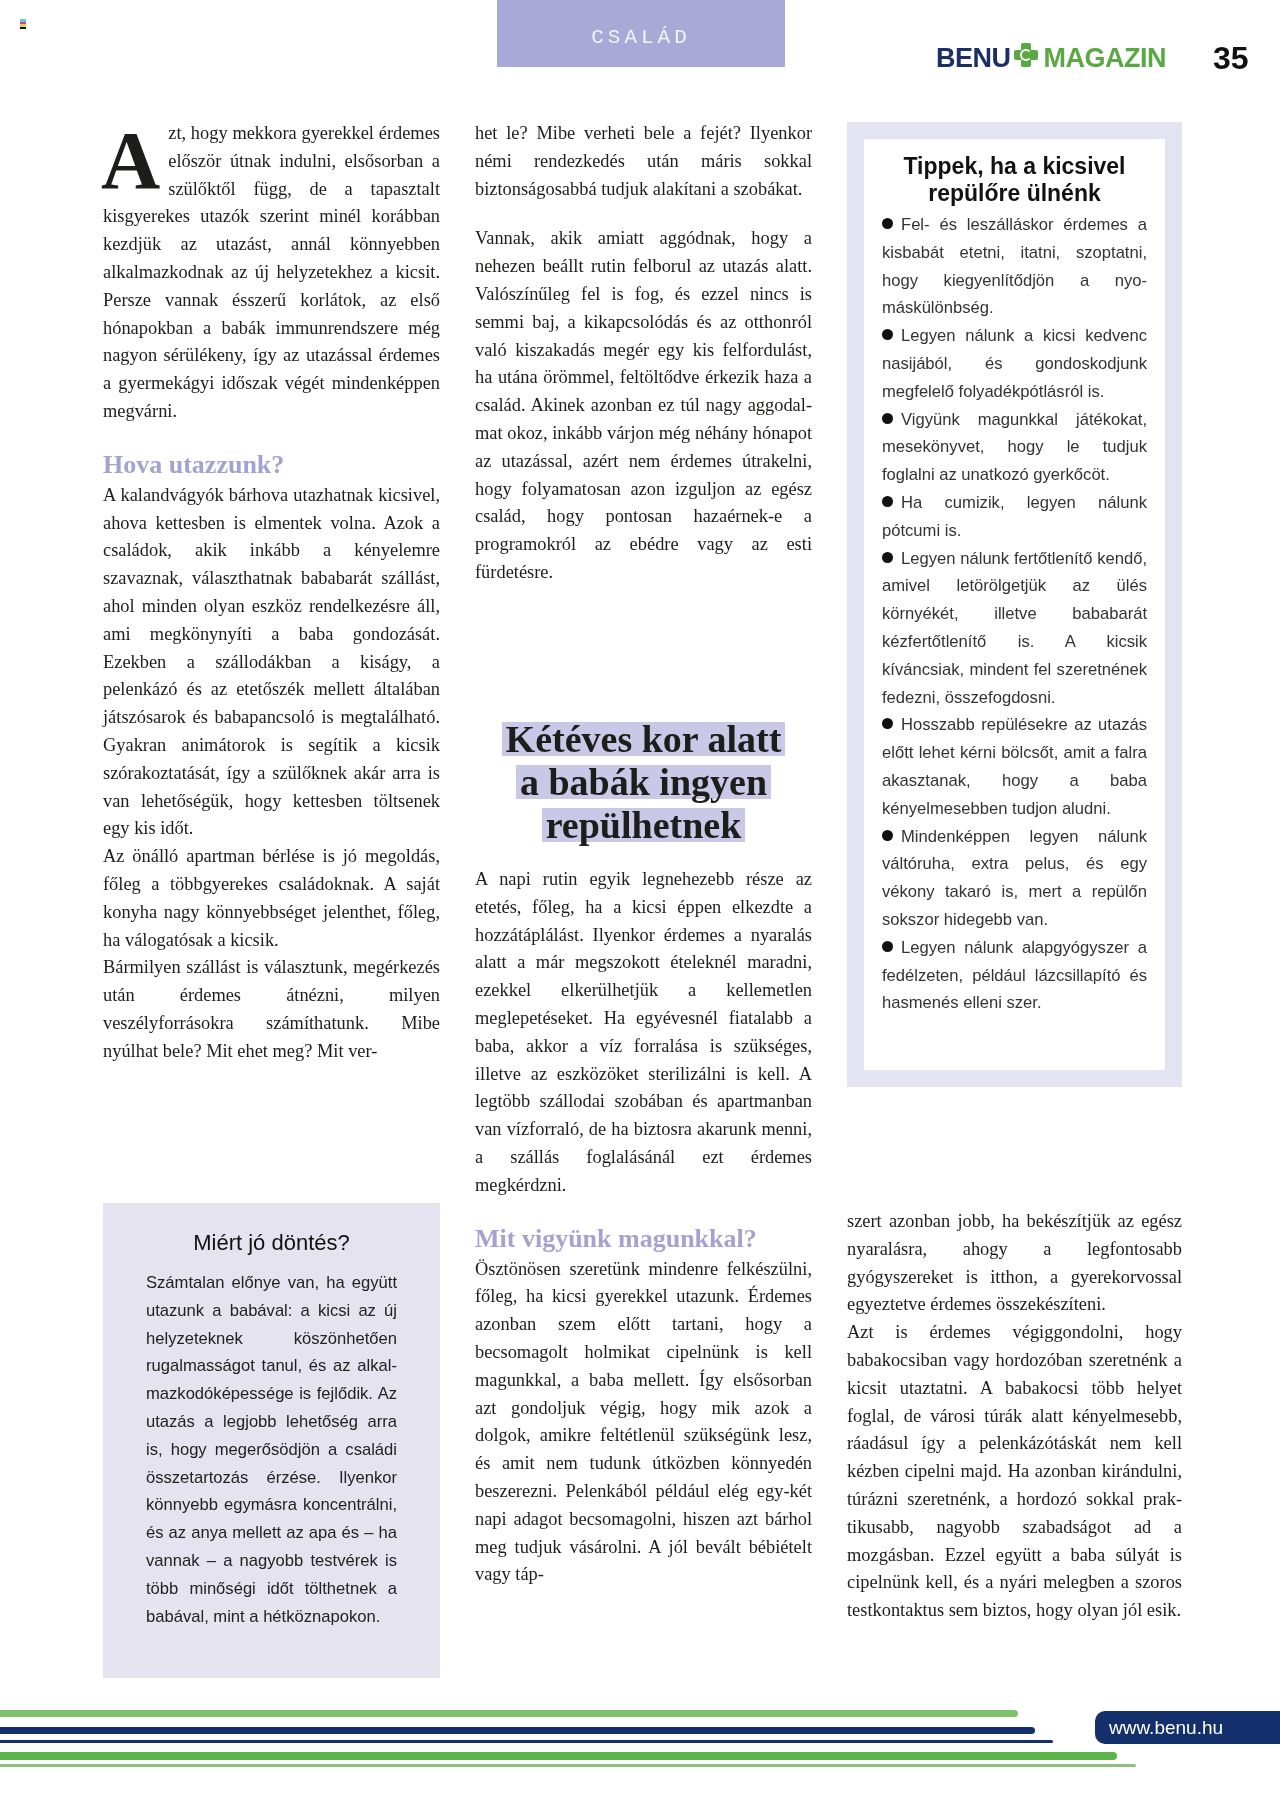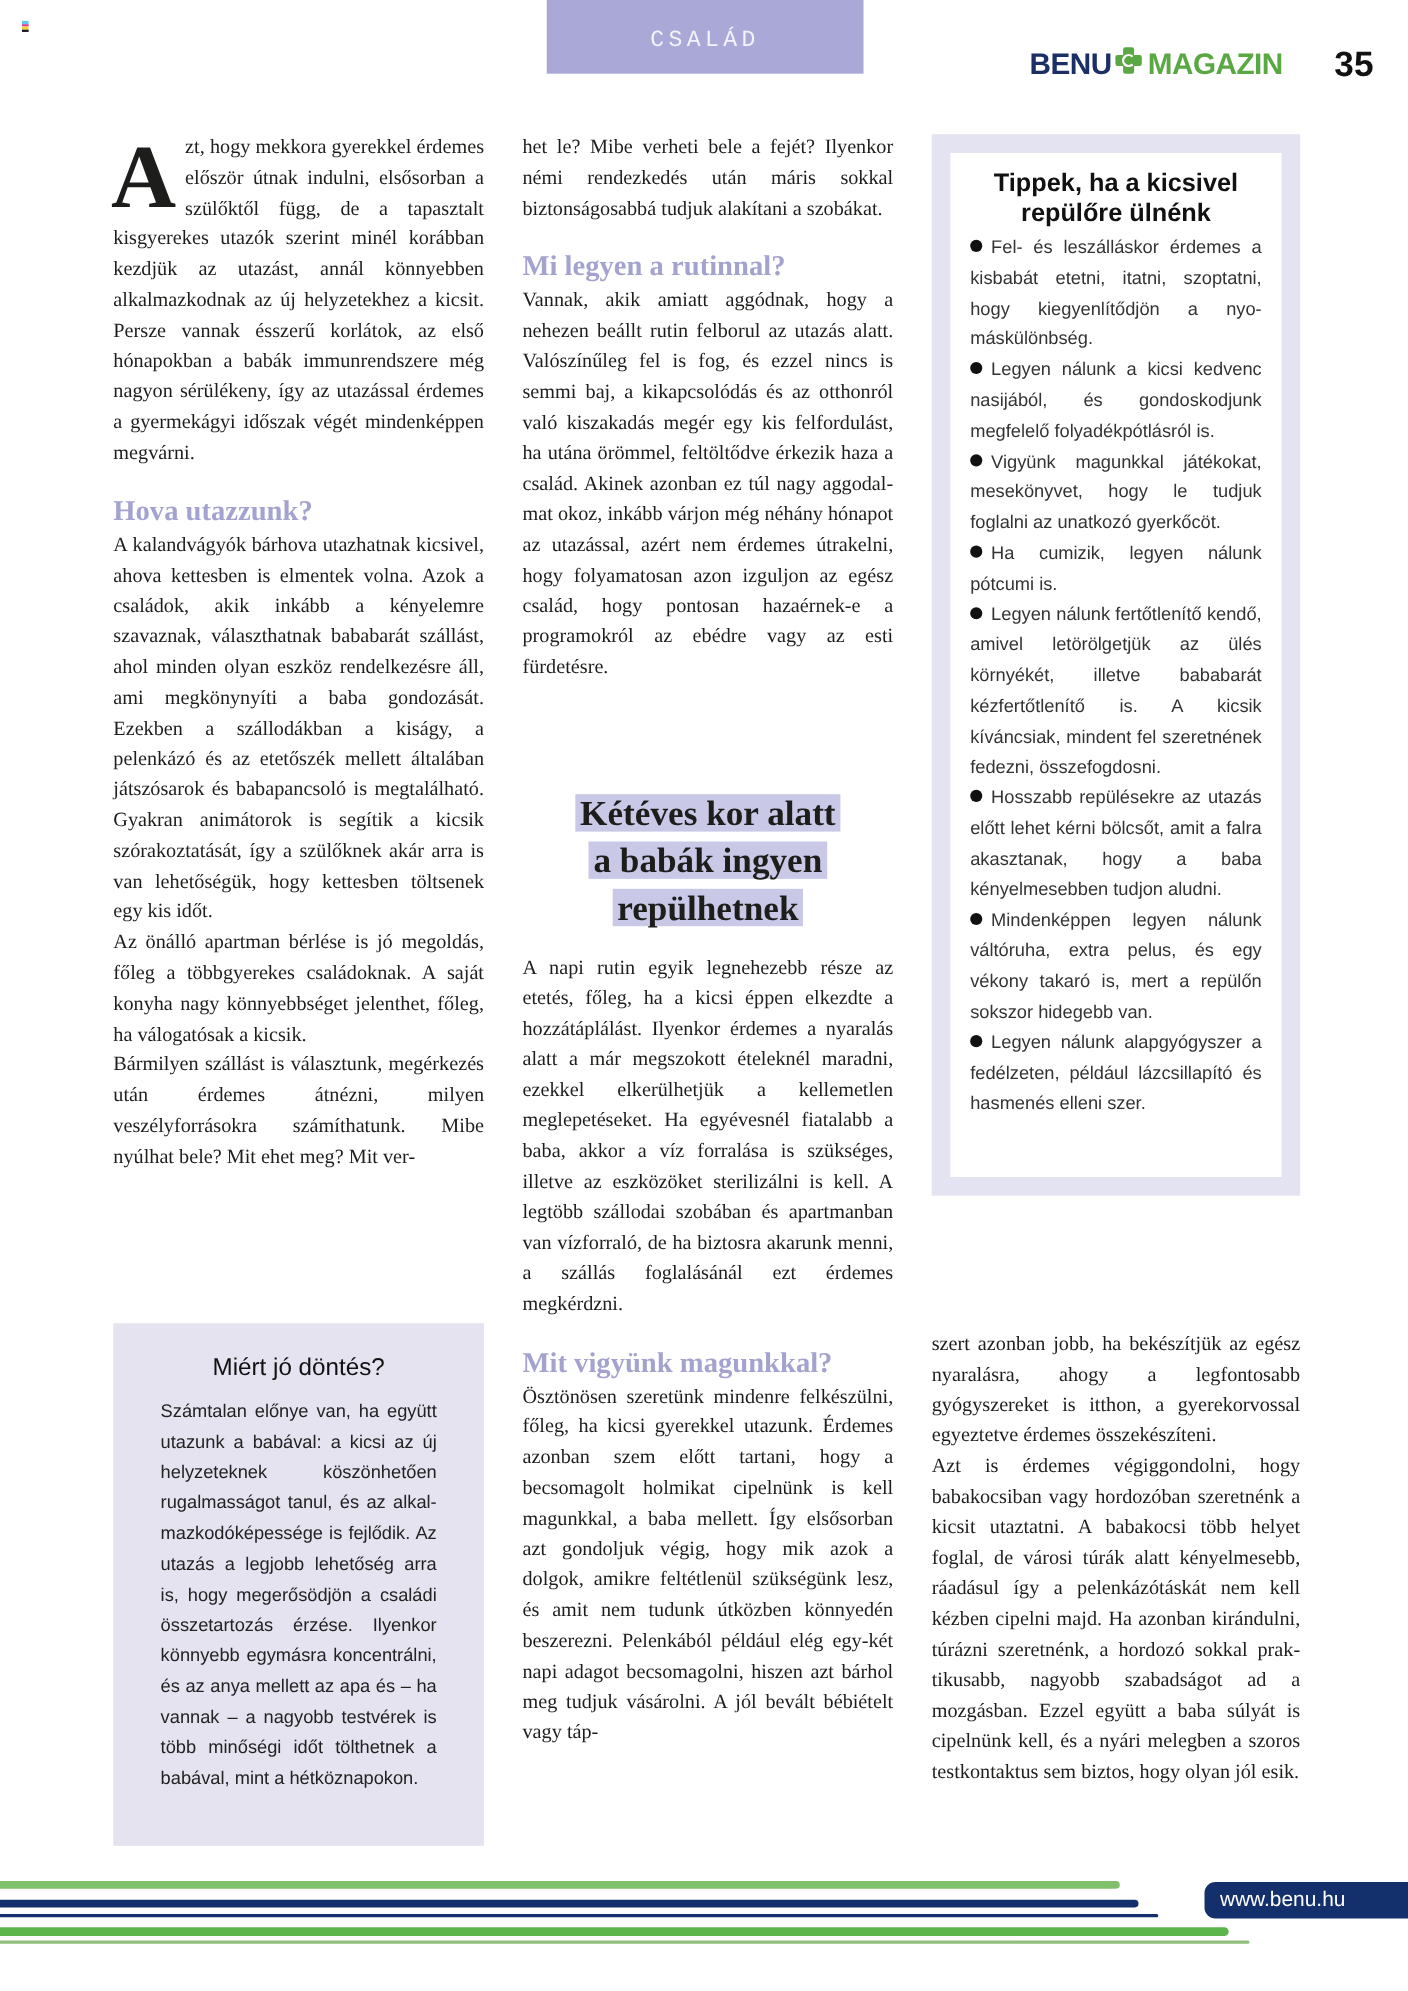--- a/index.html
+++ b/index.html
@@ -29,21 +29,21 @@
 
   .dropcap { float:left; font-size:82px; line-height:66px; margin:8px 8px -4px -2px; font-weight:bold; }
   h2.sub { margin:0; font-size:26px; line-height:34px; color:#a4a3cf; font-weight:bold; }
   .gap { height:22px; }
 
   .box1 { left:103px; top:1203px; width:337px; height:475px; background:#e4e3ef; box-sizing:border-box; padding:26px 31px 0 31px; font-family:"Liberation Sans", "DejaVu Sans", sans-serif; }
   .box1 h3 { margin:0 0 4px 0; text-align:center; font-size:22px; line-height:28px; font-weight:normal; color:#111; }
   .box1 p { margin:12px; font-size:16.6px; line-height:27.8px; text-align:justify; color:#222; }
 
   .pull { left:475px; top:722px; width:337px; text-align:center; }
-  .pull .line { display:inline-block; background:#c9c8e6; font-weight:bold; font-size:32px; line-height:34px; padding:0 4px; margin-bottom:9px; }
+  .pull .line { display:inline-block; background:#c9c8e6; font-weight:bold; font-size:38px; line-height:34px; padding:0 4px; margin-bottom:9px; }
 
   .box2 { left:847px; top:122px; width:335px; height:965px; background:#e4e3f2; }
   .box2 .inner { position:absolute; left:17px; top:17px; right:17px; bottom:17px; background:#ffffff; box-sizing:border-box; padding:14px 18px 0 18px; font-family:"Liberation Sans", "DejaVu Sans", sans-serif; }
   .box2 h3 { margin:0 0 4px 0; text-align:center; font-size:23px; line-height:27px; font-weight:bold; color:#111; }
   .box2 .tip { margin:0; font-size:16.6px; line-height:27.8px; text-align:justify; color:#333; }
   .box2 .tip .bullet { display:inline-block; width:11px; height:11px; border-radius:50%; background:#111; margin-right:8px; vertical-align:1px; }
 
   .stripe { position:absolute; left:0; border-radius:0 6px 6px 0; }
   .url-pill { left:1095px; top:1711px; width:200px; height:33px; background:#13306d; border-radius:10px 0 0 10px; display:flex; align-items:center; padding-left:14px; box-sizing:border-box; }
   .url-pill span { color:#ffffff; font-family:"Liberation Sans", "DejaVu Sans", sans-serif; font-size:19px; }
@@ -82,21 +82,20 @@
 </div>
 
 <div class="abs box1">
   <h3>Miért jó döntés?</h3>
   <p>Számtalan előnye van, ha együtt utazunk a babával: a kicsi az új helyzeteknek köszönhetően rugalmasságot tanul, és az alkal­mazkodóképessége is fejlődik. Az utazás a legjobb lehetőség arra is, hogy megerősödjön a családi összetartozás érzése. Ilyenkor könnyebb egymásra koncentrálni, és az anya mel­lett az apa és – ha vannak – a nagyobb testvérek is több minő­ségi időt tölthetnek a babával, mint a hétköznapokon.</p>
 </div>
 
 <div class="abs col col2">
   <p>het le? Mibe verheti bele a fejét? Ilyen­kor némi rendezkedés után máris sok­kal biztonságosabbá tudjuk alakítani a szobákat.</p>
   <div class="gap"></div>
-  <h2 class="sub">Mi legyen a rutinnal?</h2>
   <p>Vannak, akik amiatt aggódnak, hogy a nehezen beállt rutin felborul az utazás alatt. Valószínűleg fel is fog, és ezzel nincs is semmi baj, a kikapcsolódás és az otthonról való kiszakadás megér egy kis felfordulást, ha utána öröm­mel, feltöltődve érkezik haza a család. Akinek azonban ez túl nagy aggodal­mat okoz, inkább várjon még néhány hónapot az utazással, azért nem érde­mes útrakelni, hogy folyamatosan azon izguljon az egész család, hogy ponto­san hazaérnek-e a programokról az ebédre vagy az esti fürdetésre.</p>
 </div>
 
 <div class="abs pull">
   <div><span class="line">Kétéves kor alatt</span></div>
   <div><span class="line">a babák ingyen</span></div>
   <div><span class="line">repülhetnek</span></div>
 </div>
 
 <div class="abs col" style="left:475px; top:866px; width:337px;">

